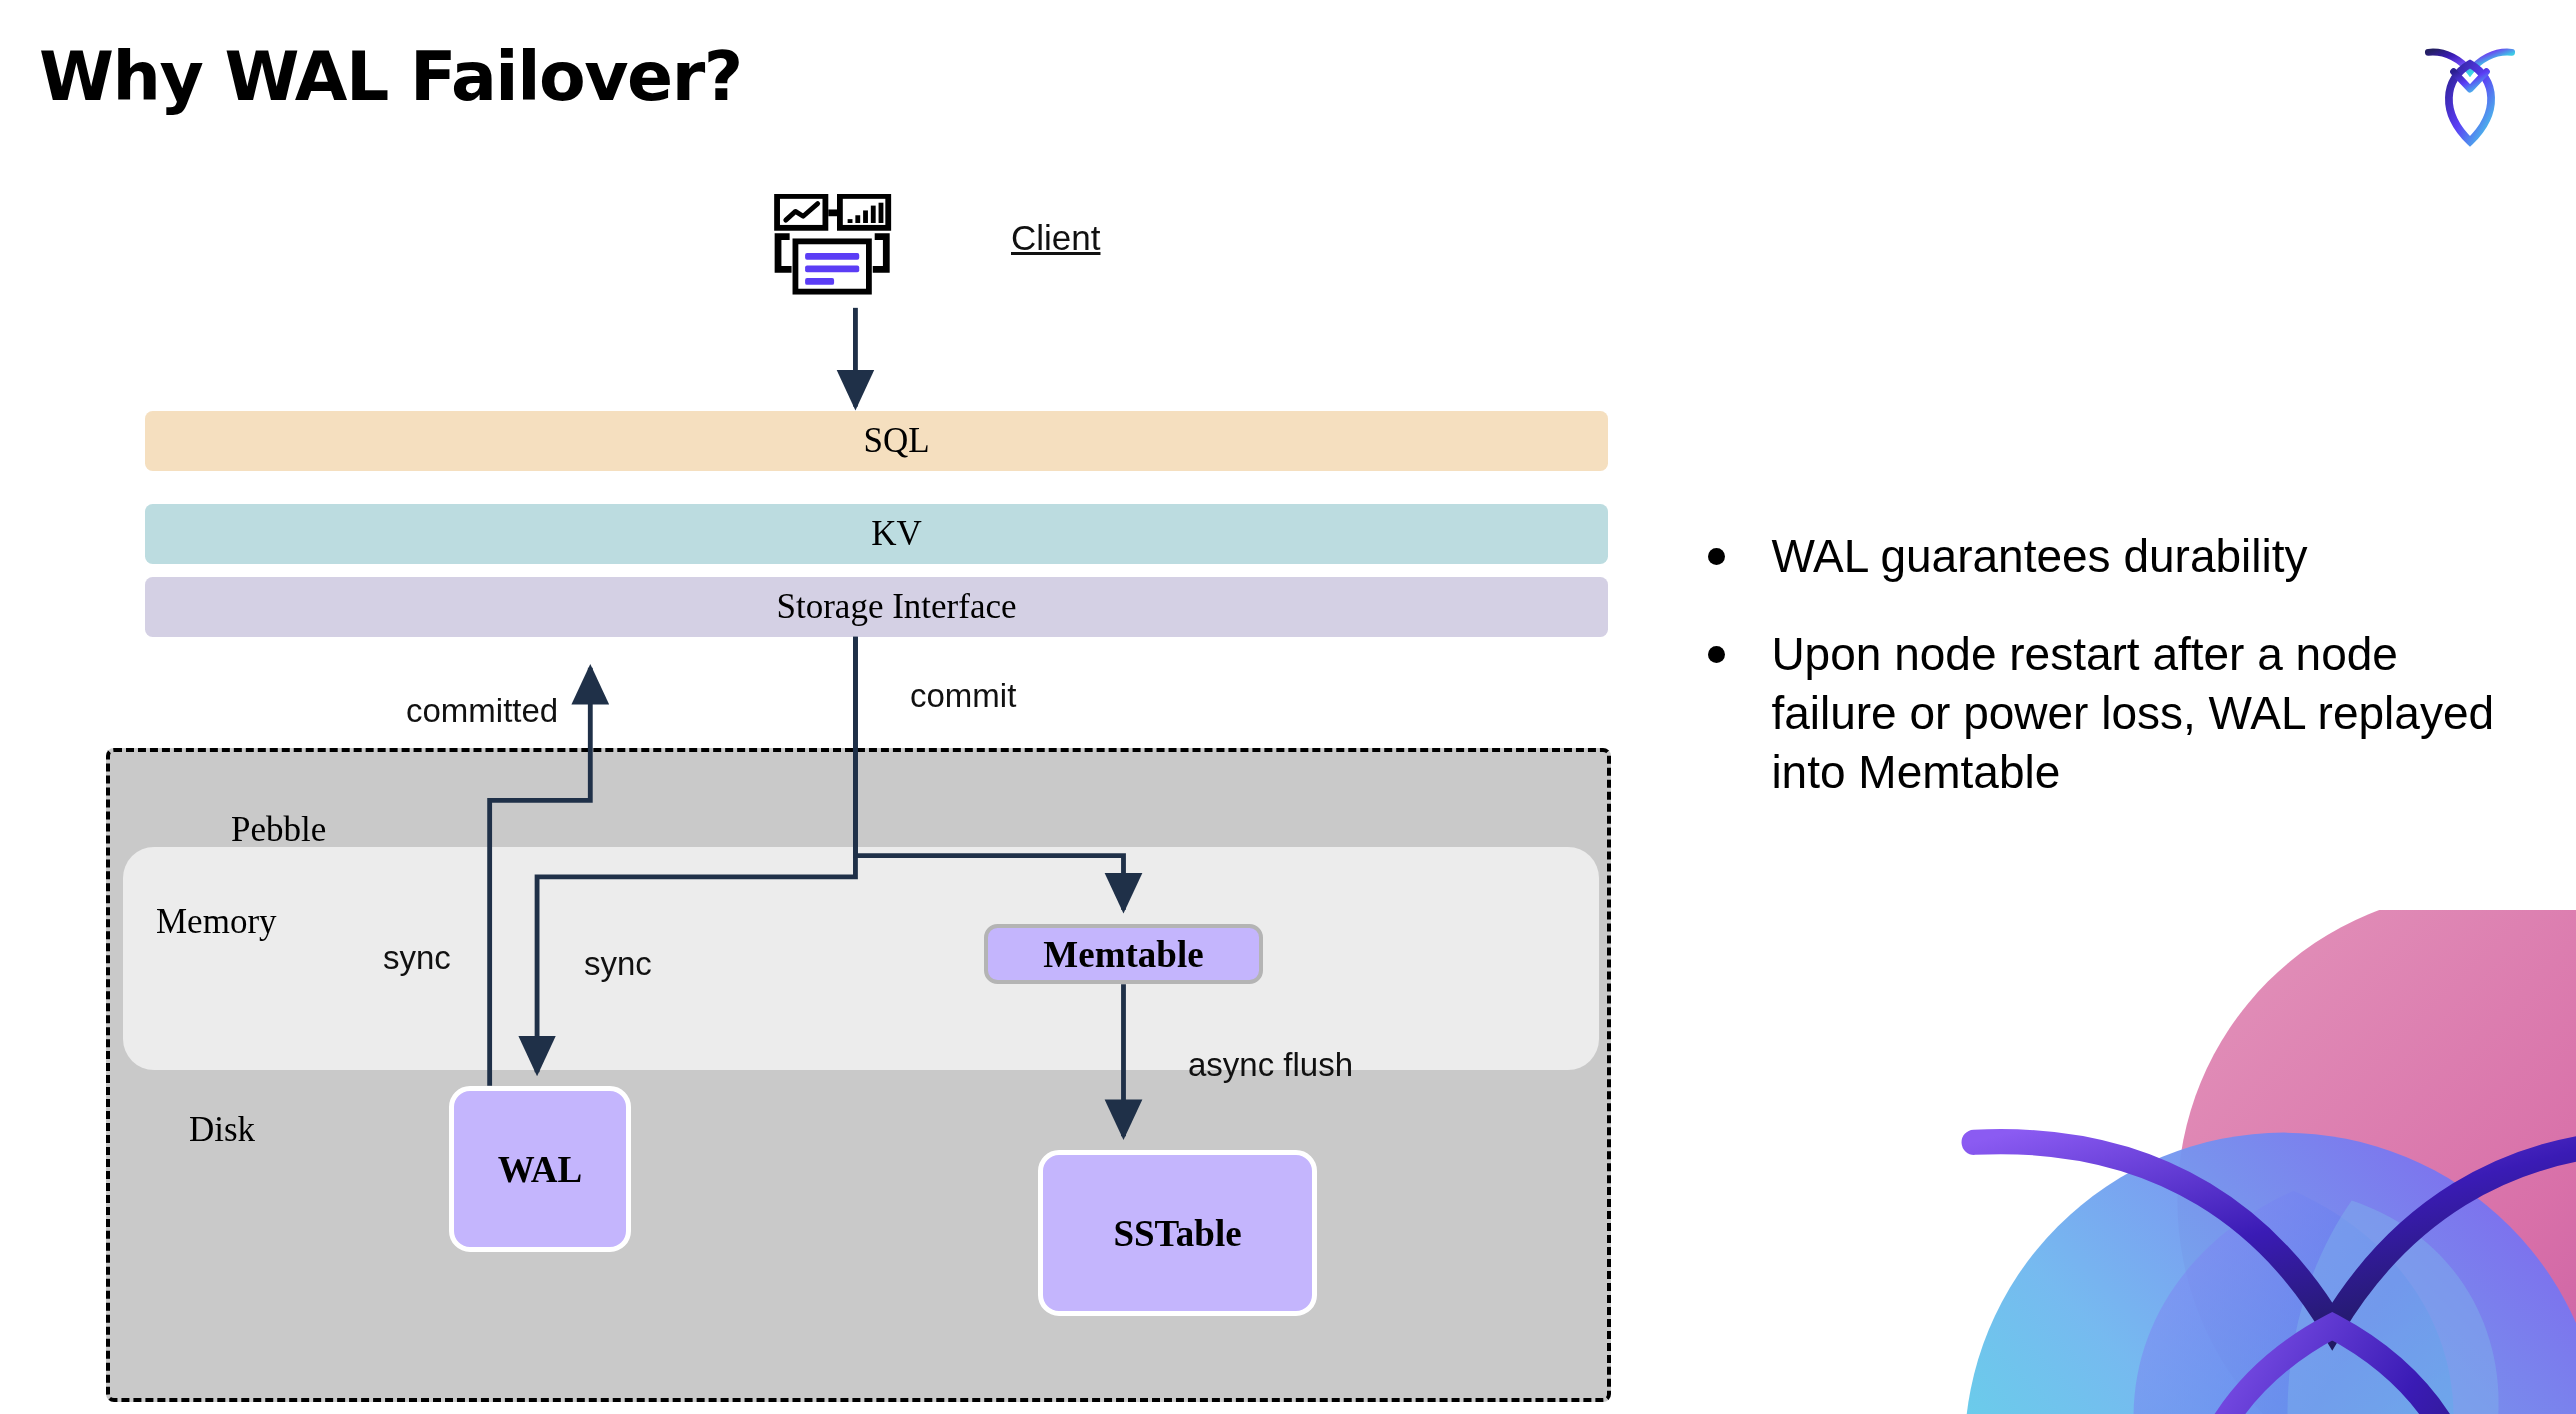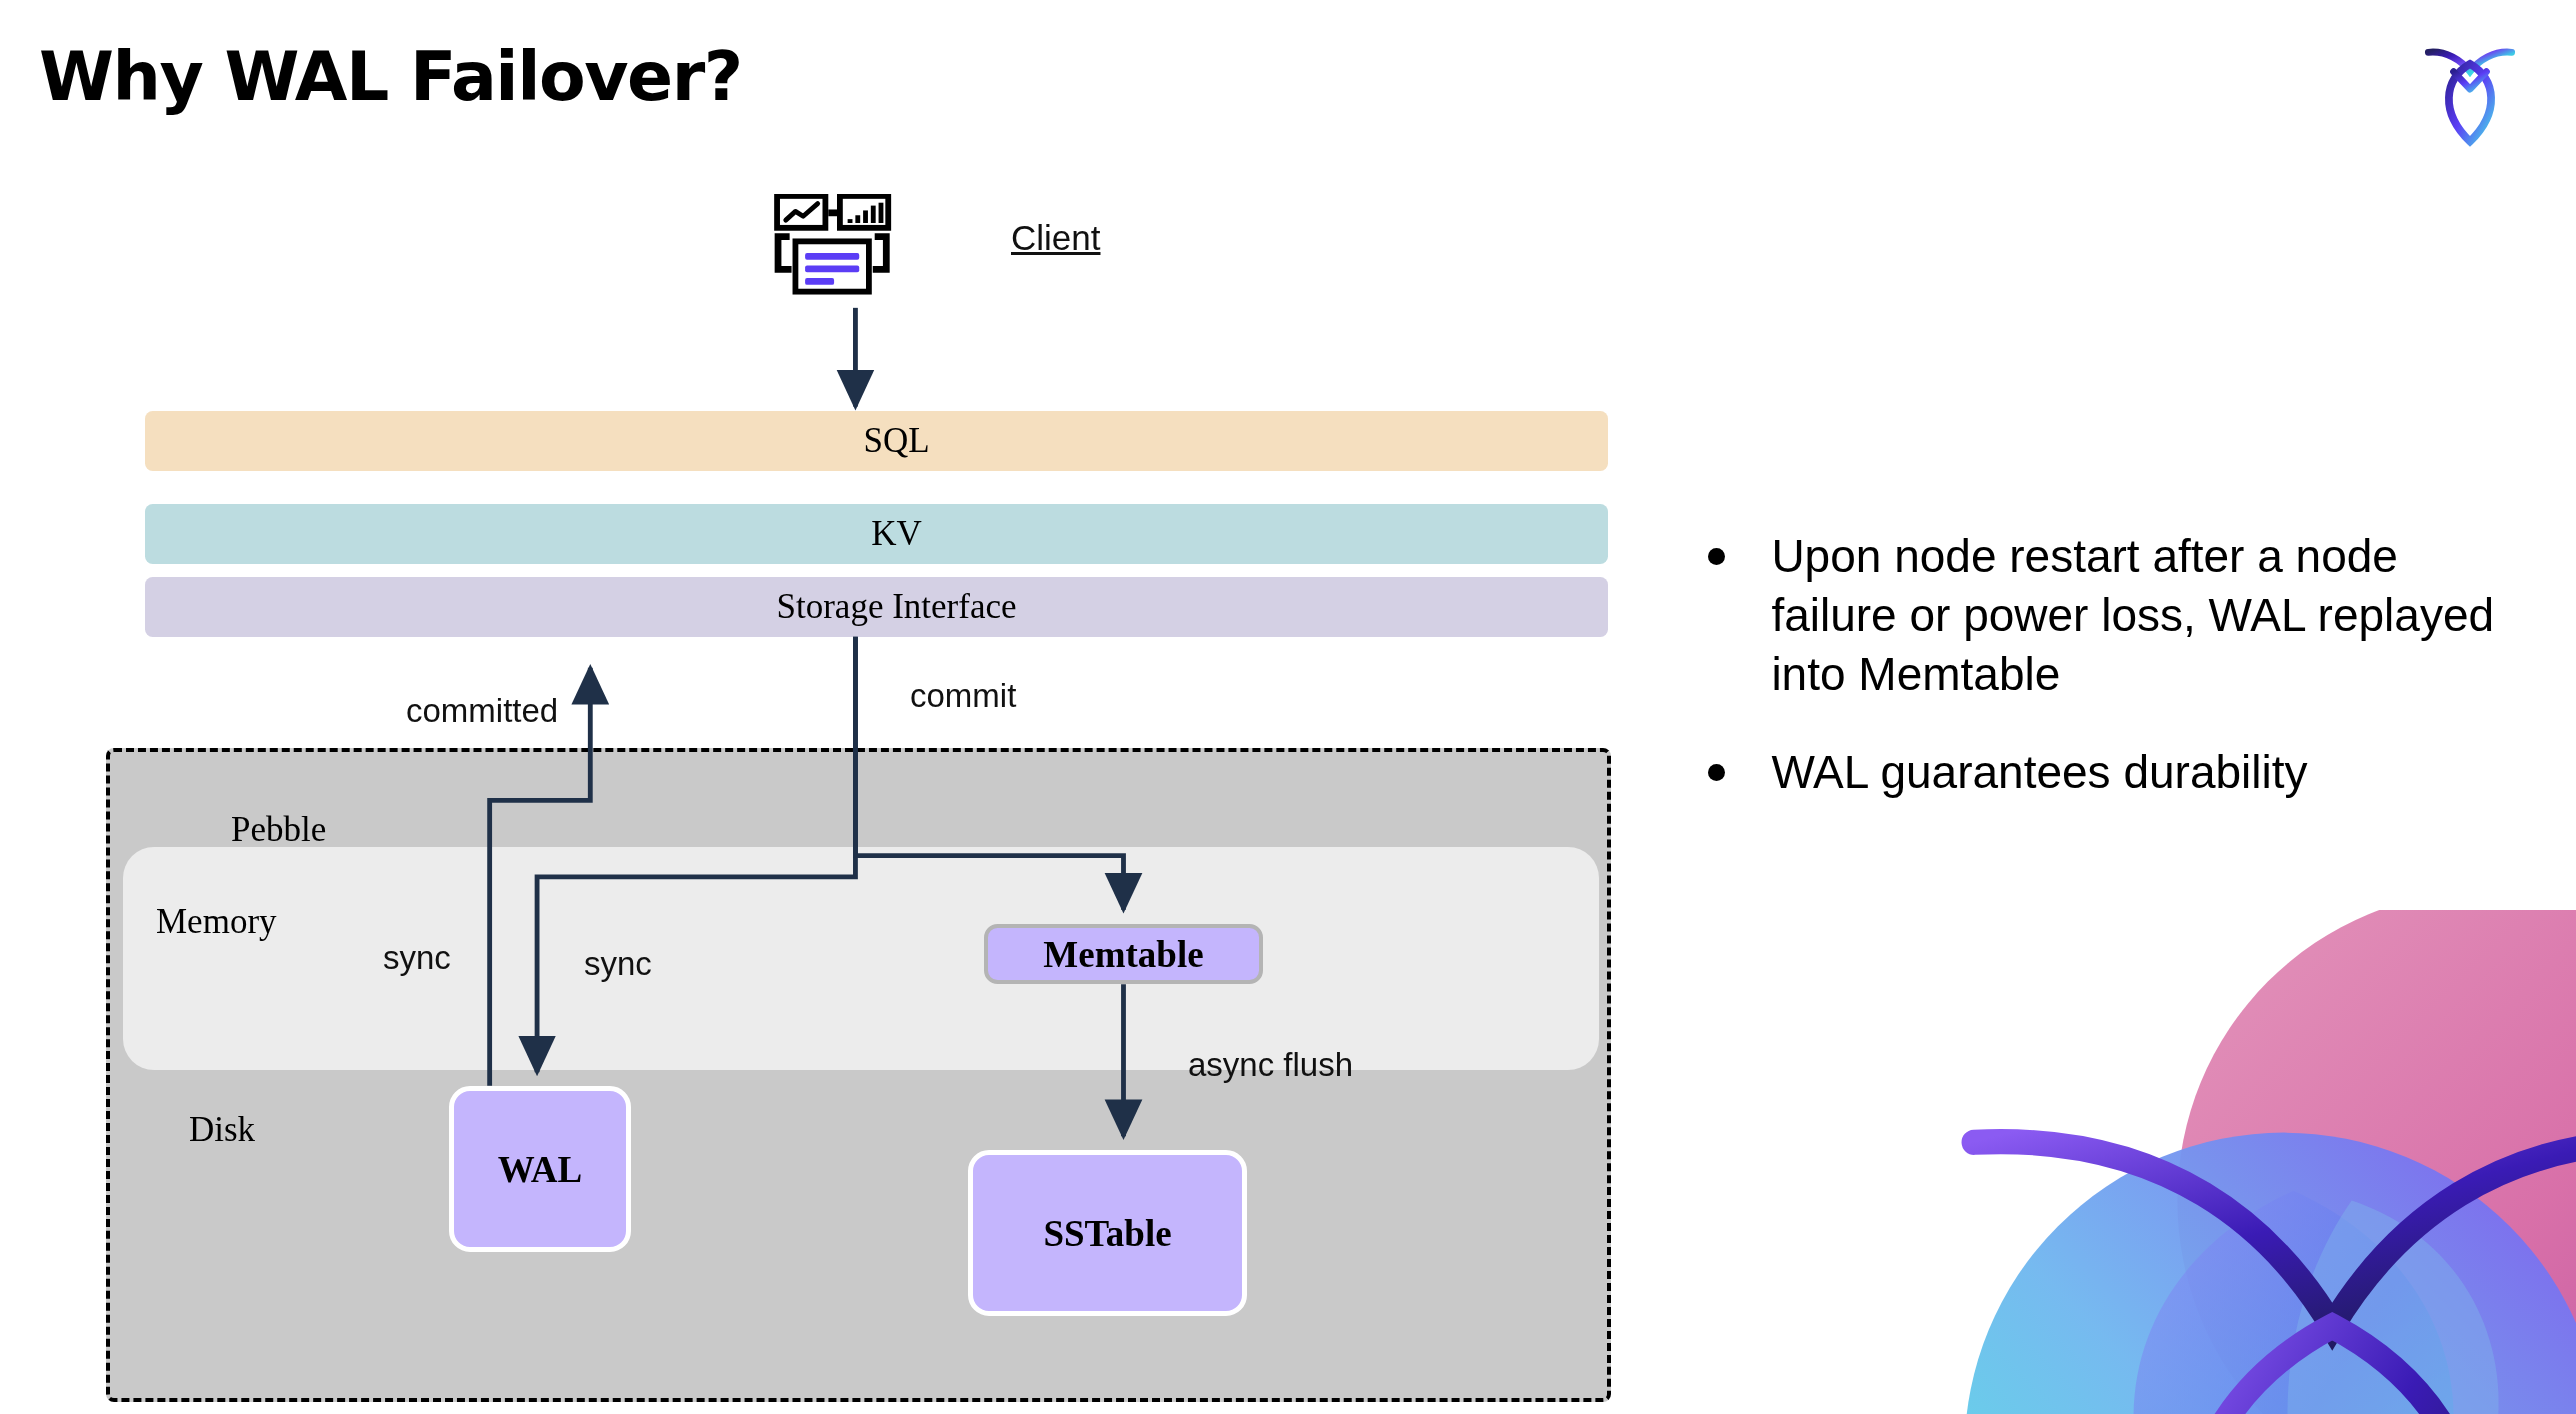--- a/index.html
+++ b/index.html
@@ -74,21 +74,21 @@
   }
   #node-memtable{
     left:984px;top:924px;width:279px;height:60px;
     border:4.8px solid #b4b4b4;border-radius:13.5px;
   }
   #node-wal{
     left:449px;top:1086px;width:182px;height:166px;
     border:5.8px solid #ffffff;
   }
   #node-sstable{
-    left:968px;top:1150px;width:279px;height:166px;
+    left:1038px;top:1150px;width:279px;height:166px;
     border:5.8px solid #ffffff;
   }
 
   
   .edge-label{
     position:absolute;font-family:"Liberation Sans",sans-serif;
     font-size:33px;color:#111;white-space:nowrap;
   }
   #label-committed{left:406px;top:692px;}
   #label-commit{left:910px;top:677px;}
@@ -224,25 +224,25 @@
 
   <div class="edge-label" id="label-committed">committed</div>
   <div class="edge-label" id="label-commit">commit</div>
   <div class="edge-label" id="label-sync-left">sync</div>
   <div class="edge-label" id="label-sync-right">sync</div>
   <div class="edge-label" id="label-async-flush">async flush</div>
 
   <div id="bullets">
     <div class="bullet-row">
       <div class="bullet-dot"></div>
-      <div class="bullet-text">Upon node restart after a node failure or power loss, WAL replayed into Memtable</div>
+      <div class="bullet-text">WAL guarantees durability</div>
     </div>
     <div class="bullet-row">
       <div class="bullet-dot"></div>
-      <div class="bullet-text">WAL guarantees durability</div>
+      <div class="bullet-text">Upon node restart after a node failure or power loss, WAL replayed into Memtable</div>
     </div>
   </div>
 
   <svg id="corner-decoration" viewBox="0 0 660 530">
     <defs>
       <linearGradient id="gPink" x1="0" y1="0" x2="1" y2="1">
         <stop offset="0%" stop-color="#e08ab4"></stop>
         <stop offset="55%" stop-color="#d4609f"></stop>
         <stop offset="100%" stop-color="#b43d96"></stop>
       </linearGradient>

